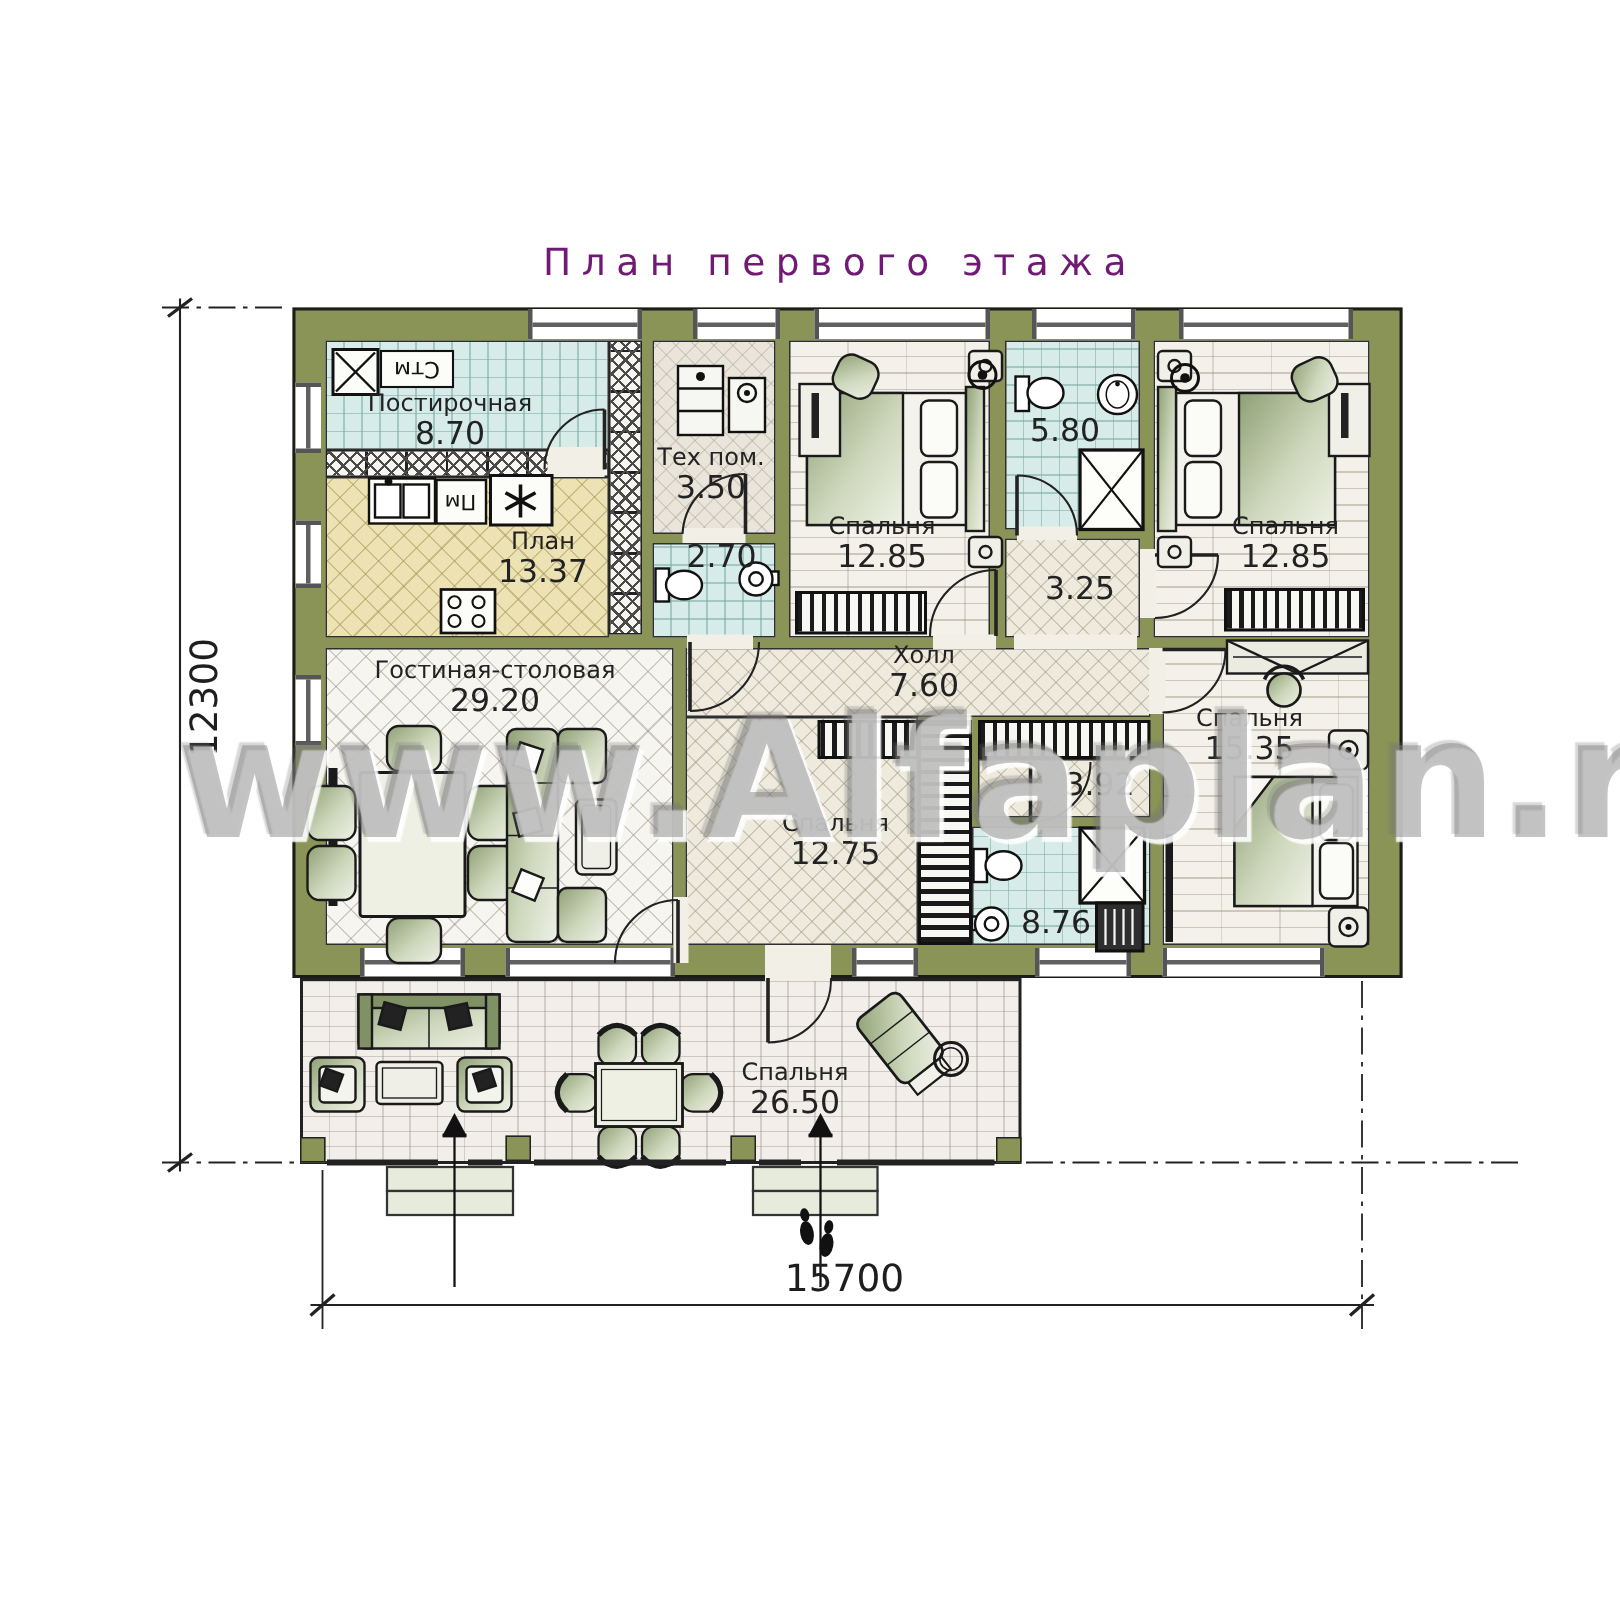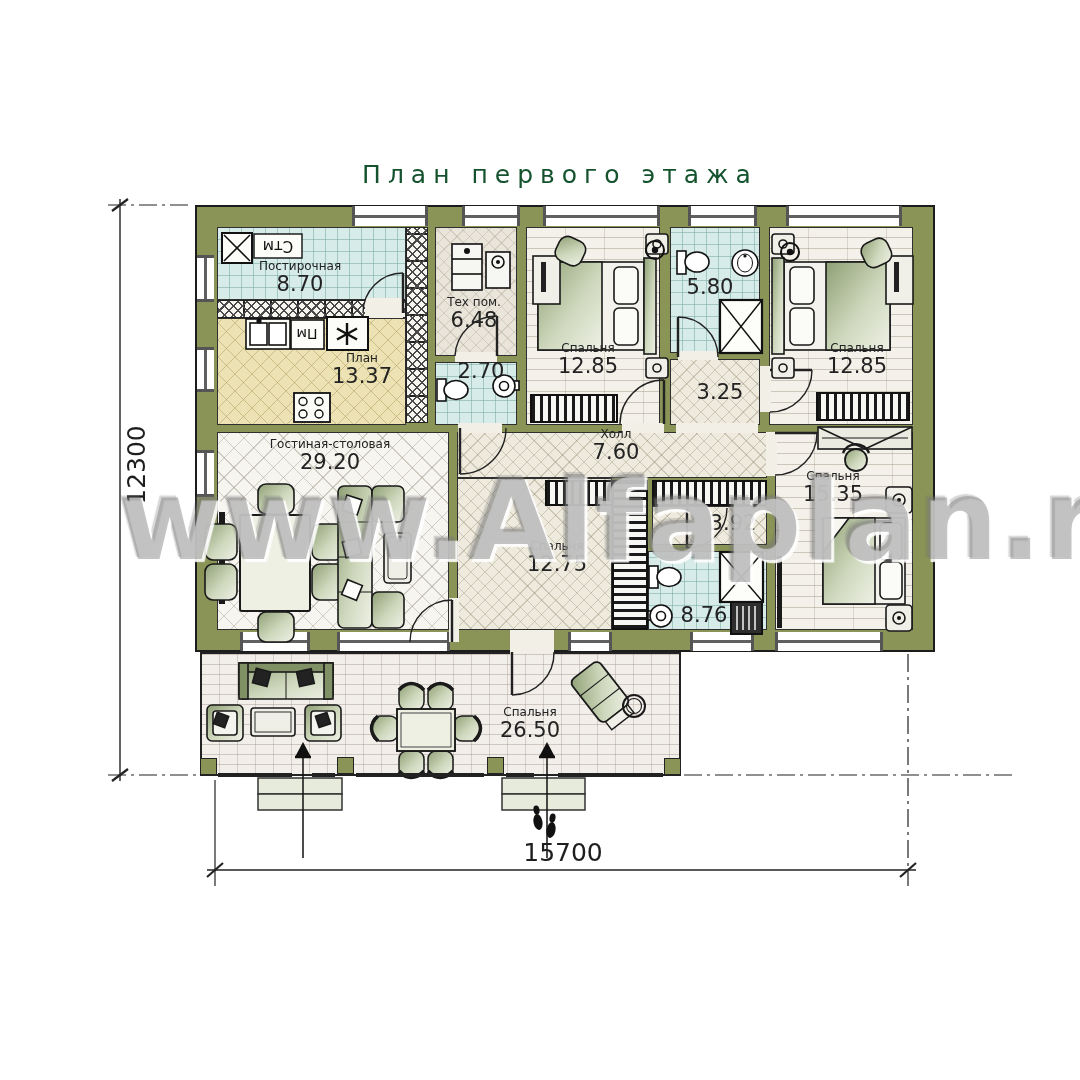--- a/index.html
+++ b/index.html
@@ -49,26 +49,26 @@
   .win-v{position:absolute;background:#fff;border-top:3px solid #555;border-bottom:3px solid #555;
     box-sizing:border-box;z-index:4;width:17px;left:197px}
   .win-v::before{content:"";position:absolute;top:0;bottom:0;left:50%;width:3px;margin-left:-1.5px;background:#606060}
   #terrace{position:absolute;left:200px;top:652px;width:481px;height:124px;border:2px solid #222;
     box-sizing:border-box;z-index:1}
   .post{position:absolute;width:17px;height:17px;background:var(--wall,#8b9457);
     border:1.5px solid #222;box-sizing:border-box;z-index:3}
   #symbols{position:absolute;left:0;top:0;z-index:5;pointer-events:none}
   .label{position:absolute;text-align:center;color:#222;z-index:6;transform:translateX(-50%);
     line-height:1.1;white-space:nowrap}
-  .label .nm{display:block;font-size:12px}
+  .label .nm{display:block;font-size:16px}
   .label .ar{display:block;font-size:21px}
   .applbl{position:absolute;z-index:6;font-size:15px;color:#111;
     transform:translate(-50%,-50%) rotate(180deg);white-space:nowrap}
   #title{position:absolute;left:560px;top:160px;transform:translateX(-50%);font-size:25px;
-    letter-spacing:7px;color:#14532d;z-index:6;white-space:nowrap}
+    letter-spacing:7px;color:#701a75;z-index:6;white-space:nowrap}
   .dim{position:absolute;font-size:25px;color:#1e1e1e;z-index:6;white-space:nowrap}
   #dim-left{left:136px;top:465px;transform:translate(-50%,-50%) rotate(-90deg)}
   #dim-bottom{left:563px;top:852px;transform:translate(-50%,-50%)}
   #watermark{position:absolute;left:118px;top:455px;z-index:9;font-size:112px;font-weight:bold;
     white-space:nowrap;color:rgba(125,125,125,.45);letter-spacing:1px;
     text-shadow:3px 3px 1px rgba(255,255,255,.9), -2px -2px 1px rgba(110,110,110,.28)}
 </style>
 </head>
 <body>
 
@@ -482,21 +482,21 @@
 <div class="label" style="left:300px;top:260px">
   <span class="nm">Постирочная</span>
     <span class="ar">8.70</span>
   </div>
 <div class="label" style="left:362px;top:352px">
   <span class="nm">План</span>
     <span class="ar">13.37</span>
   </div>
 <div class="label" style="left:474px;top:296px">
   <span class="nm">Тех пом.</span>
-    <span class="ar">6.48</span>
+    <span class="ar">3.50</span>
   </div>
 <div class="label" style="left:481px;top:360px">
   <span class="ar">2.70</span>
   </div>
 <div class="label" style="left:588px;top:342px">
   <span class="nm">Спальня</span>
     <span class="ar">12.85</span>
   </div>
 <div class="label" style="left:710px;top:276px">
   <span class="ar">5.80</span>

